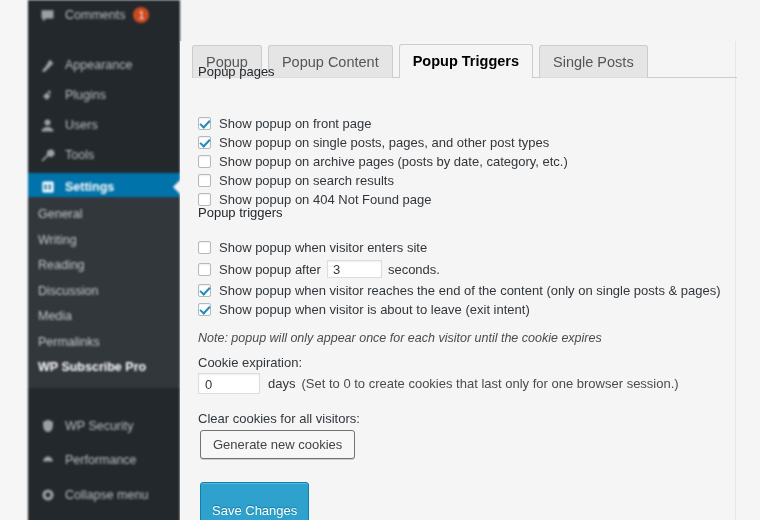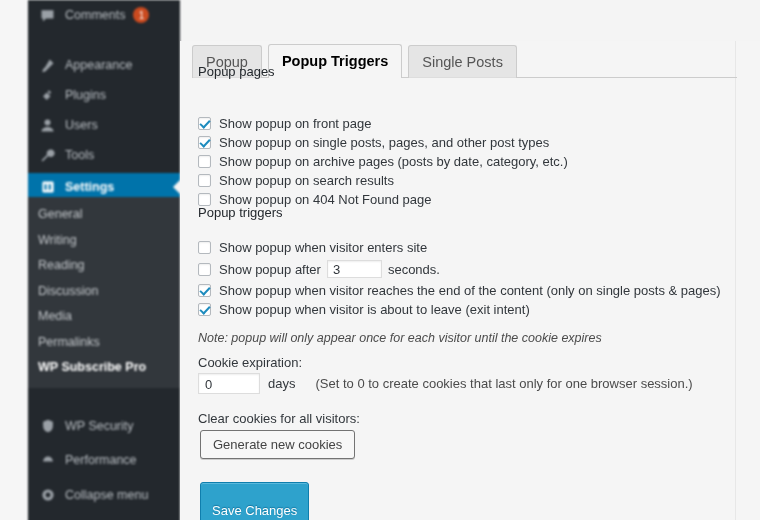--- a/index.html
+++ b/index.html
@@ -276,21 +276,21 @@
     height: 21px;
     background: #fff;
     border: 1px solid #ddd;
     box-shadow: inset 0 1px 2px rgba(0,0,0,0.07);
     font-size: 13px;
     color: #32373c;
     padding: 0 6px;
     box-sizing: border-box;
     line-height: 21px;
   }
-  .days-word { margin: 0 20px 0 8px; font-weight: normal; }
+  .days-word { margin: 0 6px 0 8px; font-weight: normal; }
   .paren-note { color: #4b4b4b; }
 
   .clear-label {
     position: absolute;
     left: 198px;
     top: 411px;
     font-size: 13px;
     color: #32373c;
   }
 
@@ -433,20 +433,21 @@
     </div>
   </div>
 
   <div class="content">
     <div class="content-inner">
 
       <div class="right-rule"></div>
 
       <div class="tabs">
         <div class="tab">Popup</div>
+        <div class="tab">Popup Content</div>
         <div class="tab active">Popup Triggers</div>
         <div class="tab">Single Posts</div>
       </div>
 
     </div>
   </div>
 
   <div class="section-title sec-popup-pages">Popup pages</div>
 
   <div class="cb-list" style="top:98px;margin-top:16px;">

